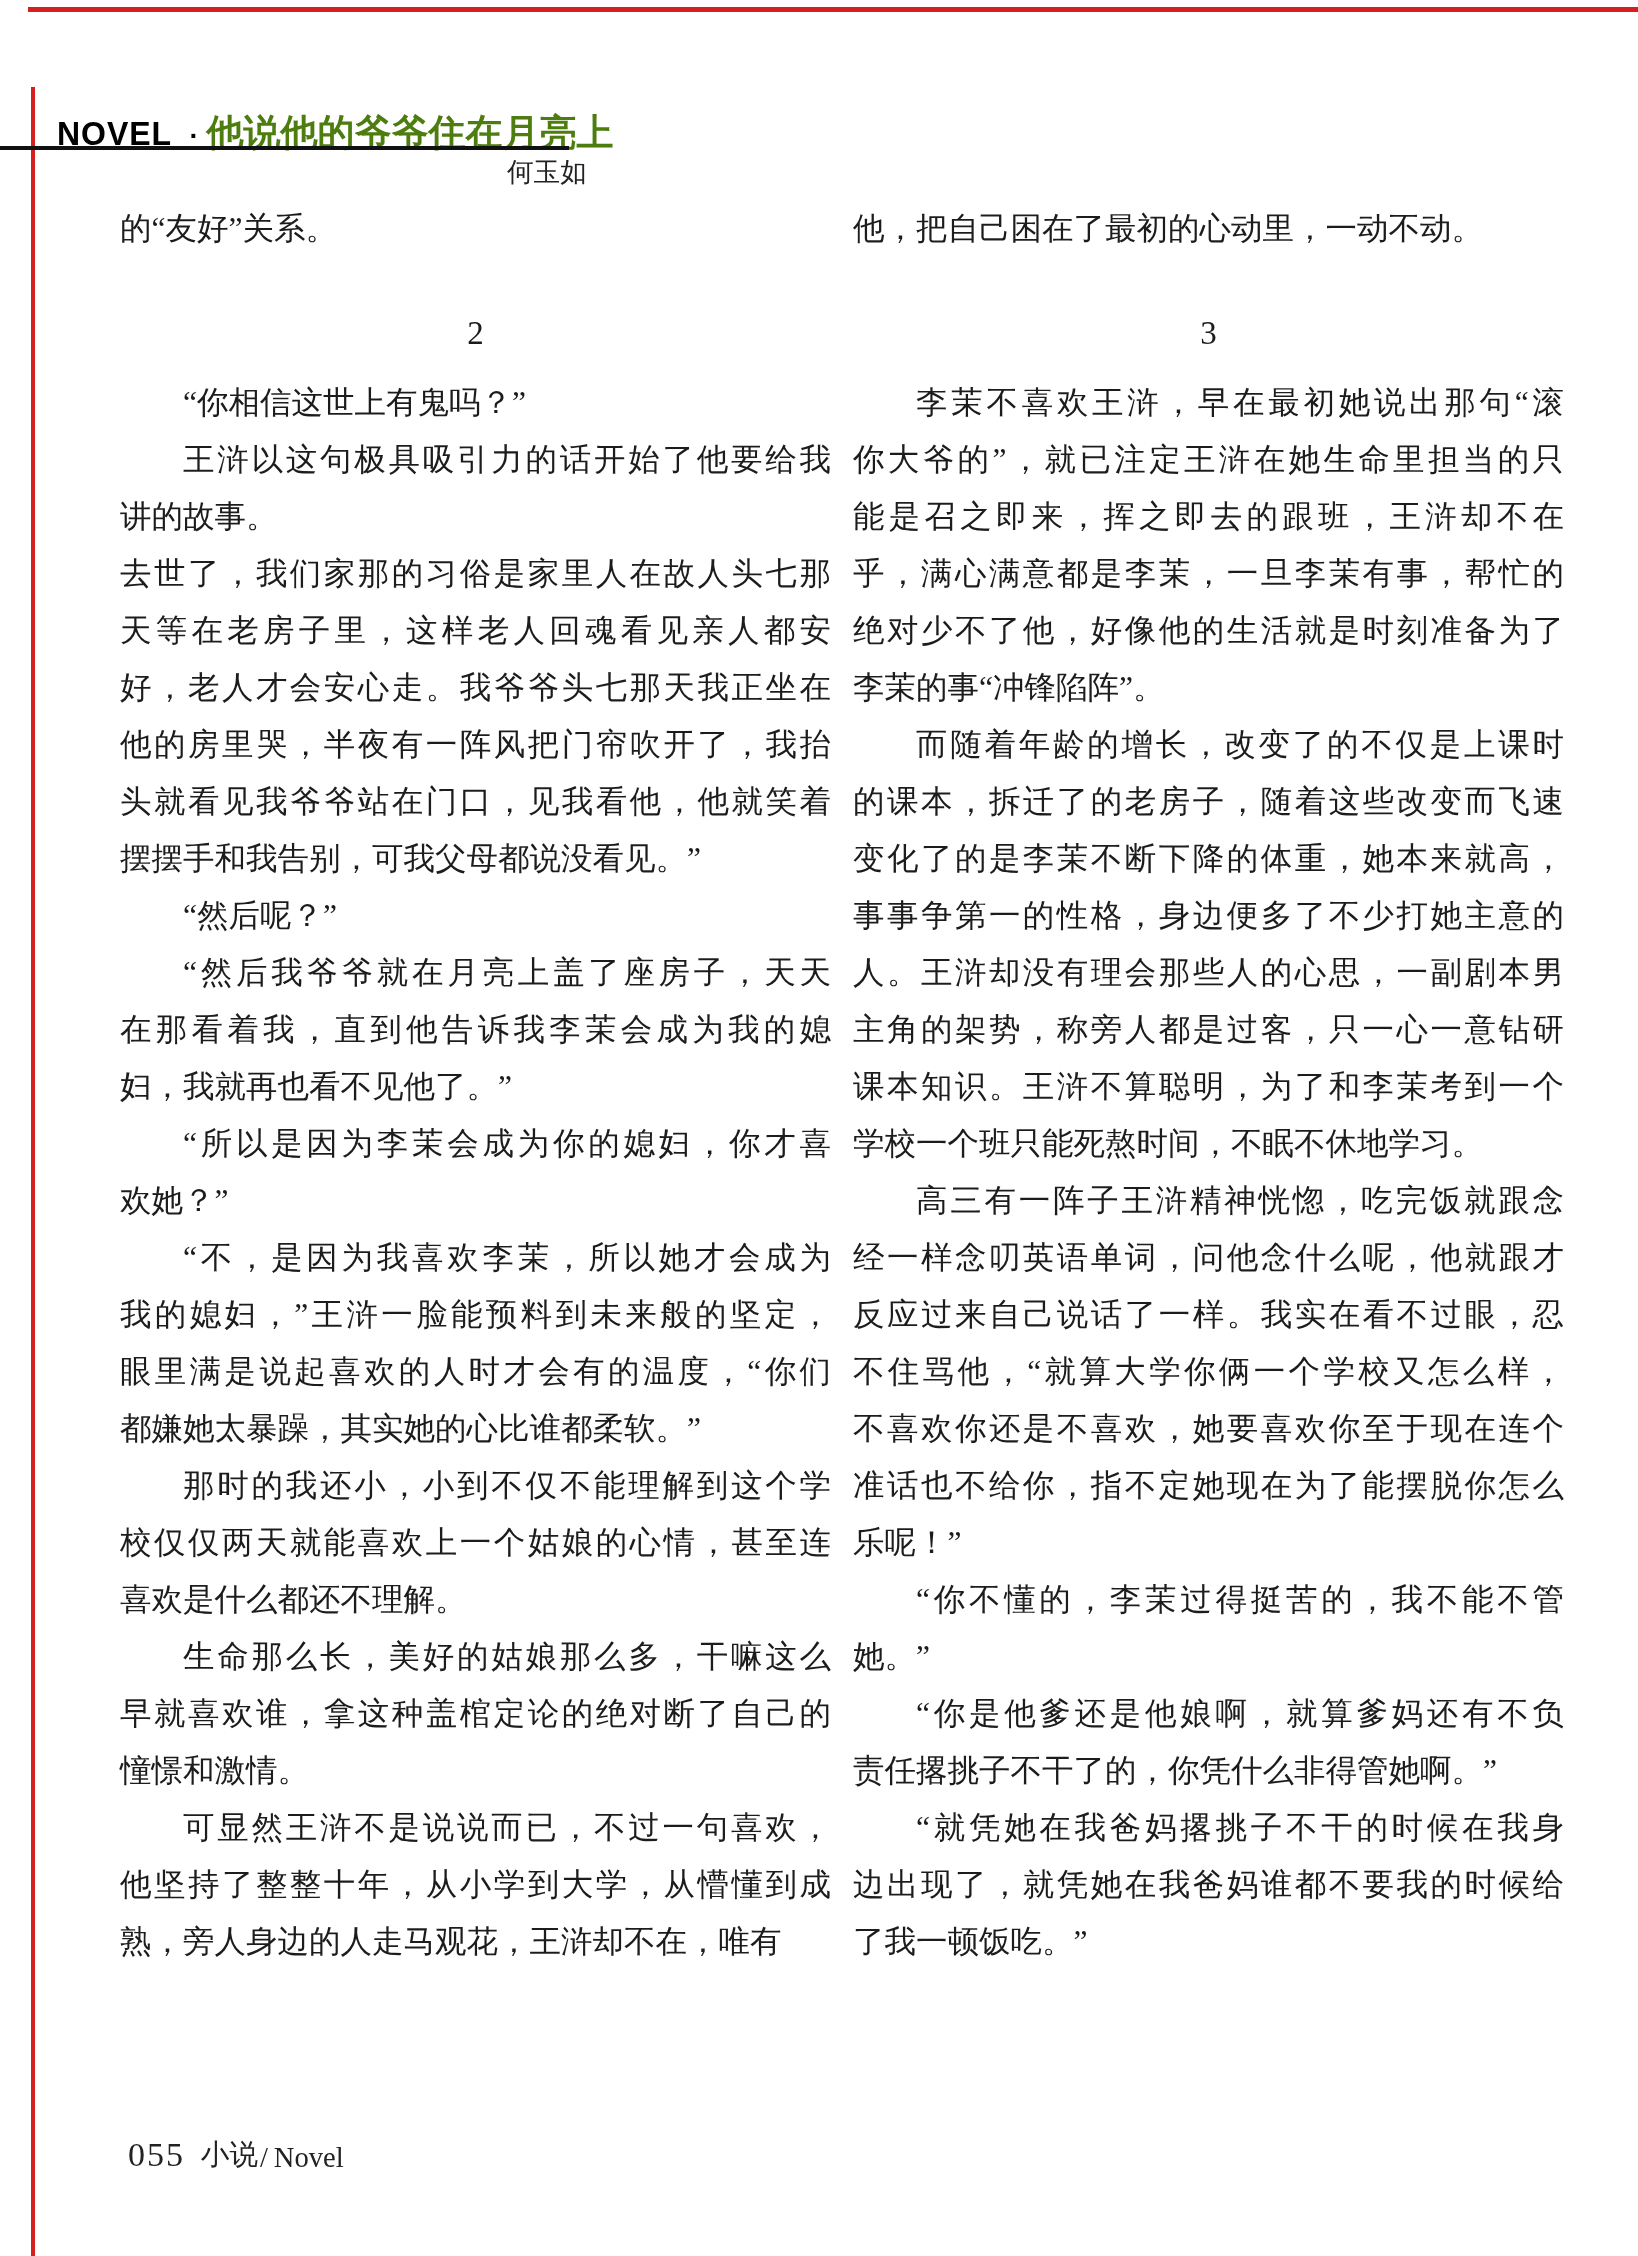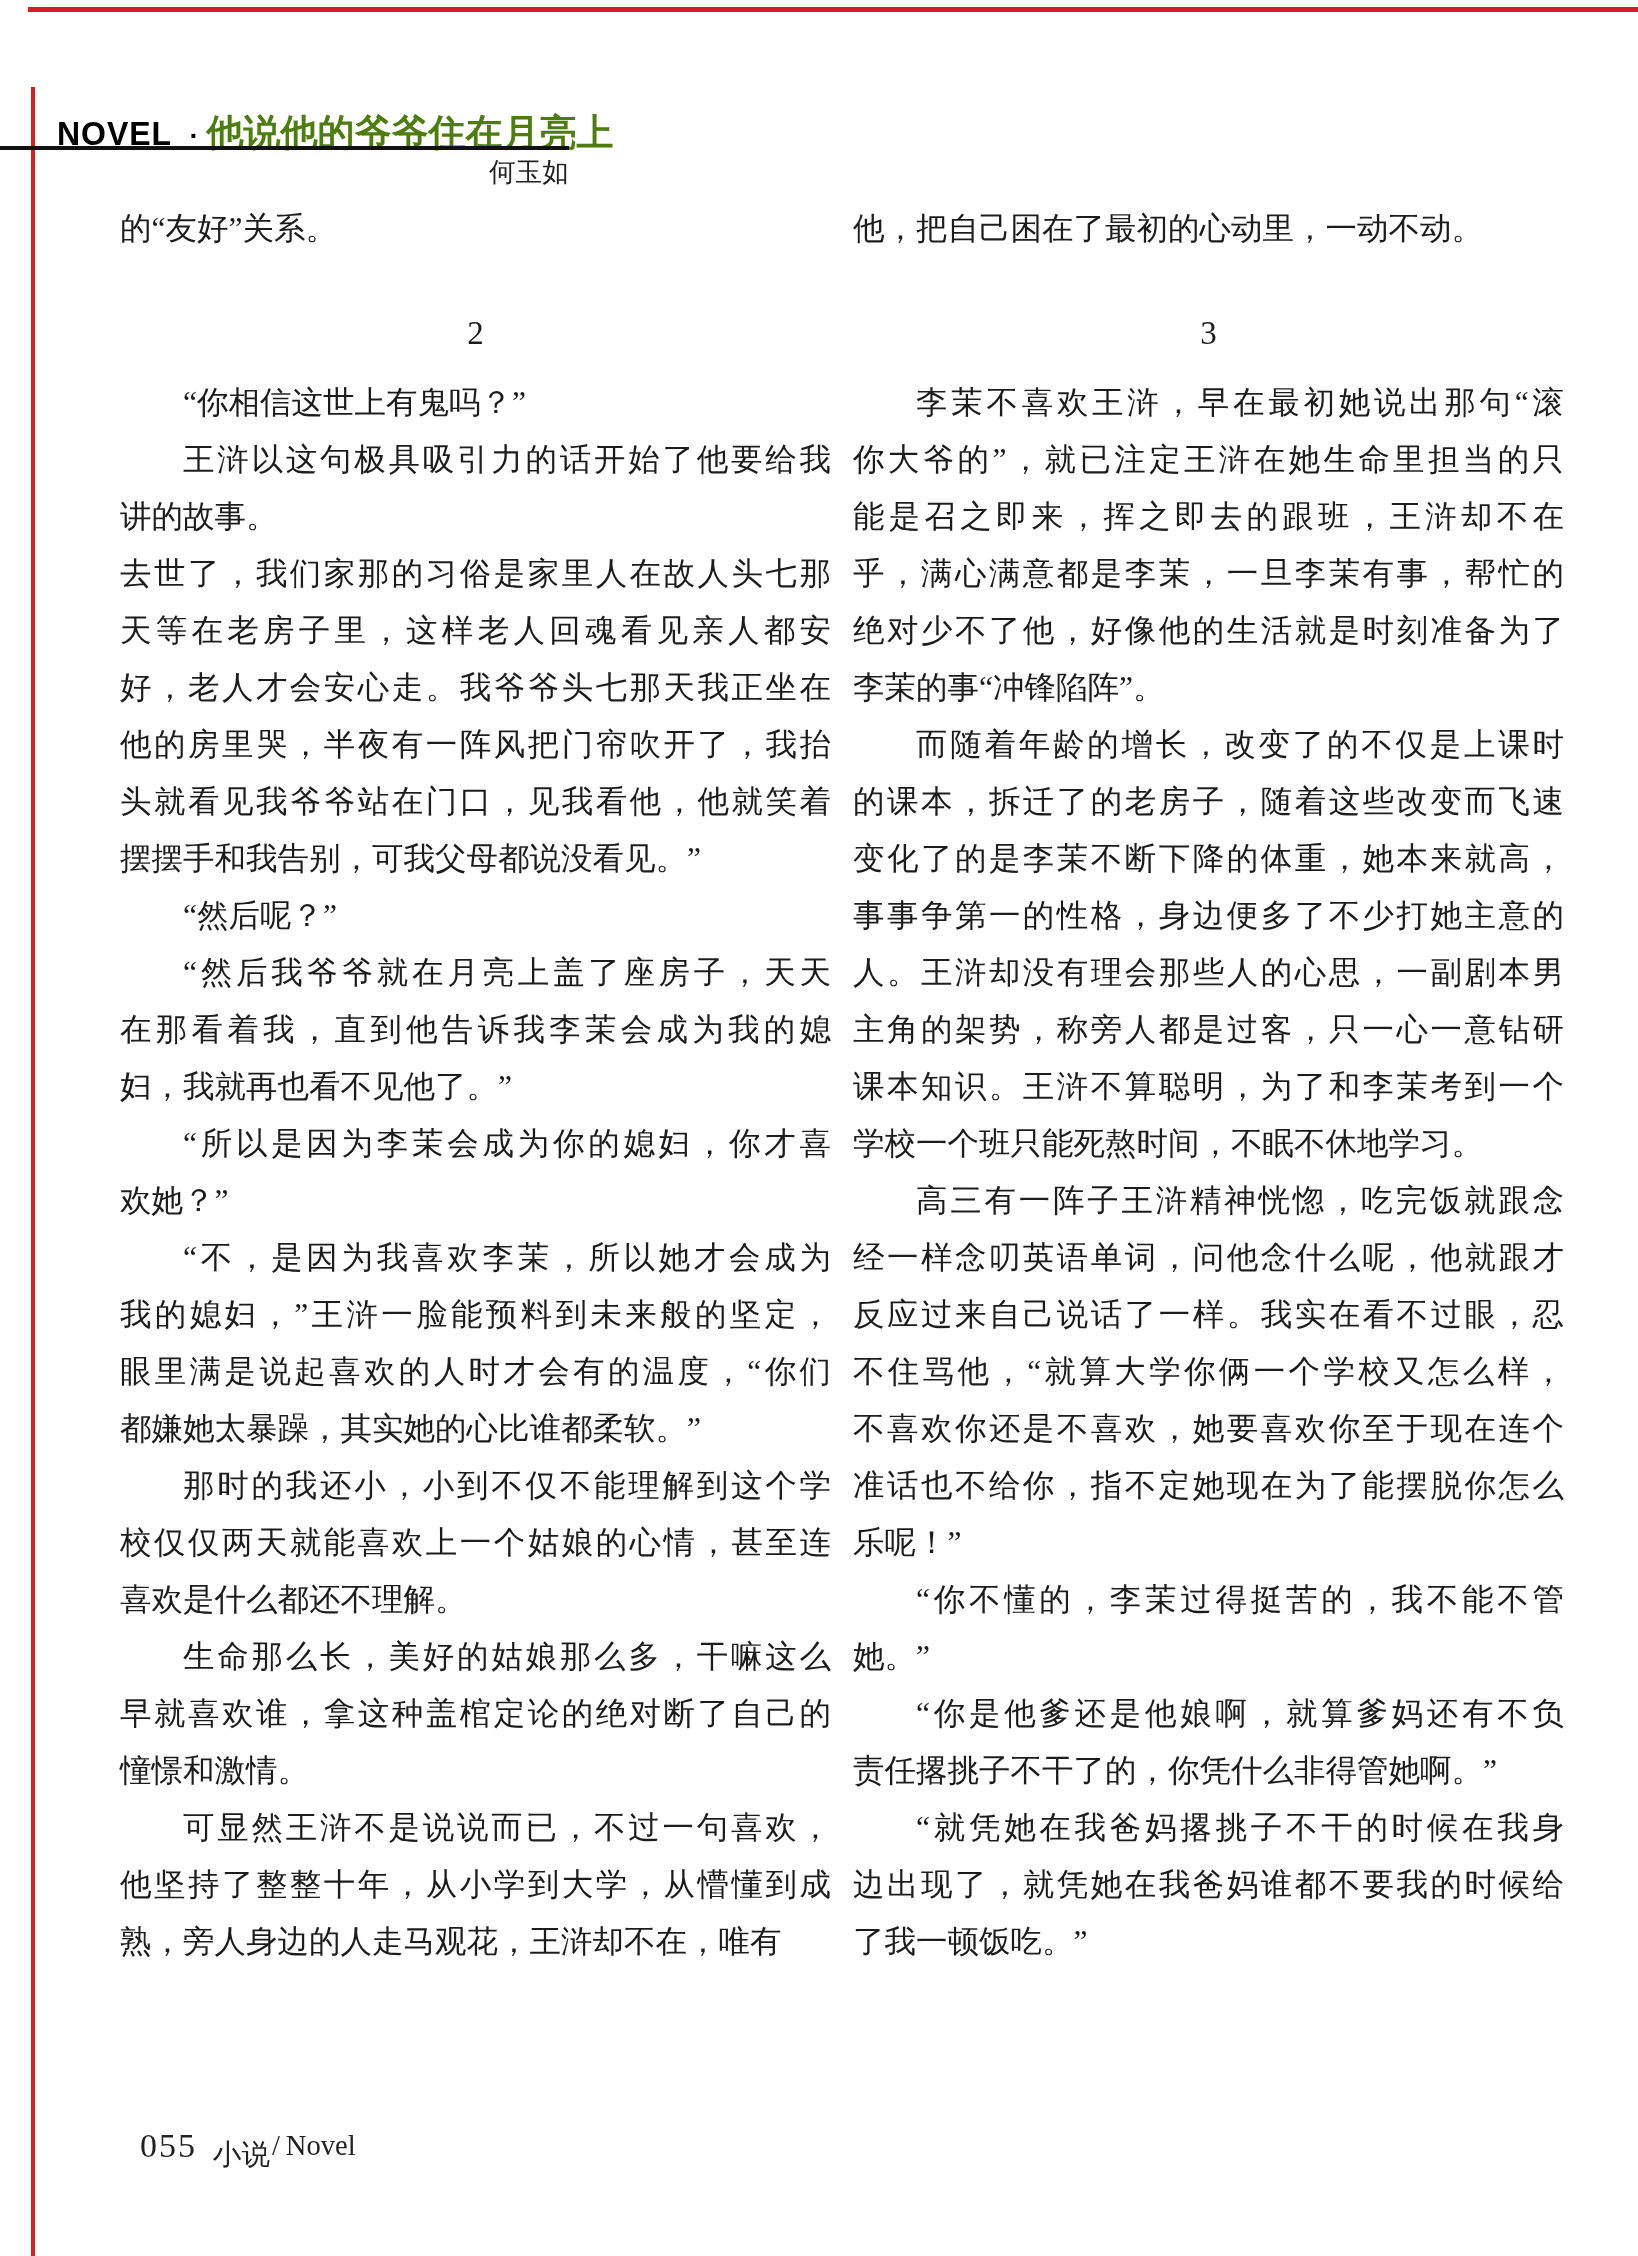--- a/index.html
+++ b/index.html
@@ -10,31 +10,31 @@
   }
   
   .red-top{position:absolute;left:27.6px;top:6.9px;width:1611px;height:4.9px;}
   .red-left{position:absolute;left:30.5px;top:87px;width:4.9px;height:2170px;}
   
   .header-row{position:absolute;left:57px;top:108px;display:flex;align-items:baseline;white-space:nowrap;}
   .novel-label{font-family:"Liberation Sans","DejaVu Sans",sans-serif;font-weight:800;font-size:33px;letter-spacing:1px;color:#000;transform:scaleX(.97);transform-origin:left;}
   .header-sep{font-family:"Liberation Sans","DejaVu Sans",sans-serif;font-weight:700;font-size:27.6px;margin:0 7.9px 0 13.8px;color:#000;}
   .header-title{font-family:"Liberation Sans","DejaVu Sans",sans-serif;font-weight:700;font-size:37px;color:#4d7c0f;}
   .header-rule{position:absolute;left:0;top:146px;width:569px;height:3.9px;background:#111;}
-  .author{position:absolute;left:489px;top:154px;font-size:26.6px;color:#222;}
+  .author{position:absolute;left:507px;top:154px;font-size:26.6px;color:#222;}
   
   .col{position:absolute;top:200px;width:711px;}
   .col-left{left:120px;}
   .col-right{left:853px;}
   .line{font-size:31.5px;line-height:57px;text-align:justify;color:#1c1c1c;}
   .line.just{text-align-last:justify;}
   .line.indent{text-indent:2em;}
   .section-num{font-size:33px;line-height:57px;text-align:center;margin-top:48px;margin-bottom:11.8px;color:#1c1c1c;}
   
-  .footer{position:absolute;left:140px;top:2118px;display:flex;align-items:center;white-space:nowrap;}
+  .footer{position:absolute;left:128px;top:2118px;display:flex;align-items:flex-end;white-space:nowrap;}
   .page-num{font-size:34px;letter-spacing:2px;color:#222;}
   .footer-cn{font-size:28.6px;margin-left:15.8px;color:#222;margin-top:17px;}
   .footer-slash{font-size:28.6px;margin:0 5.9px 0 2px;color:#222;}
   .footer-en{font-size:28.6px;color:#222;}
 </style>
 </head>
 <body>
 
 <div class="red-top" style="background: rgb(215, 32, 29);"></div>
 <div class="red-left" style="background: rgb(215, 32, 29);"></div>

